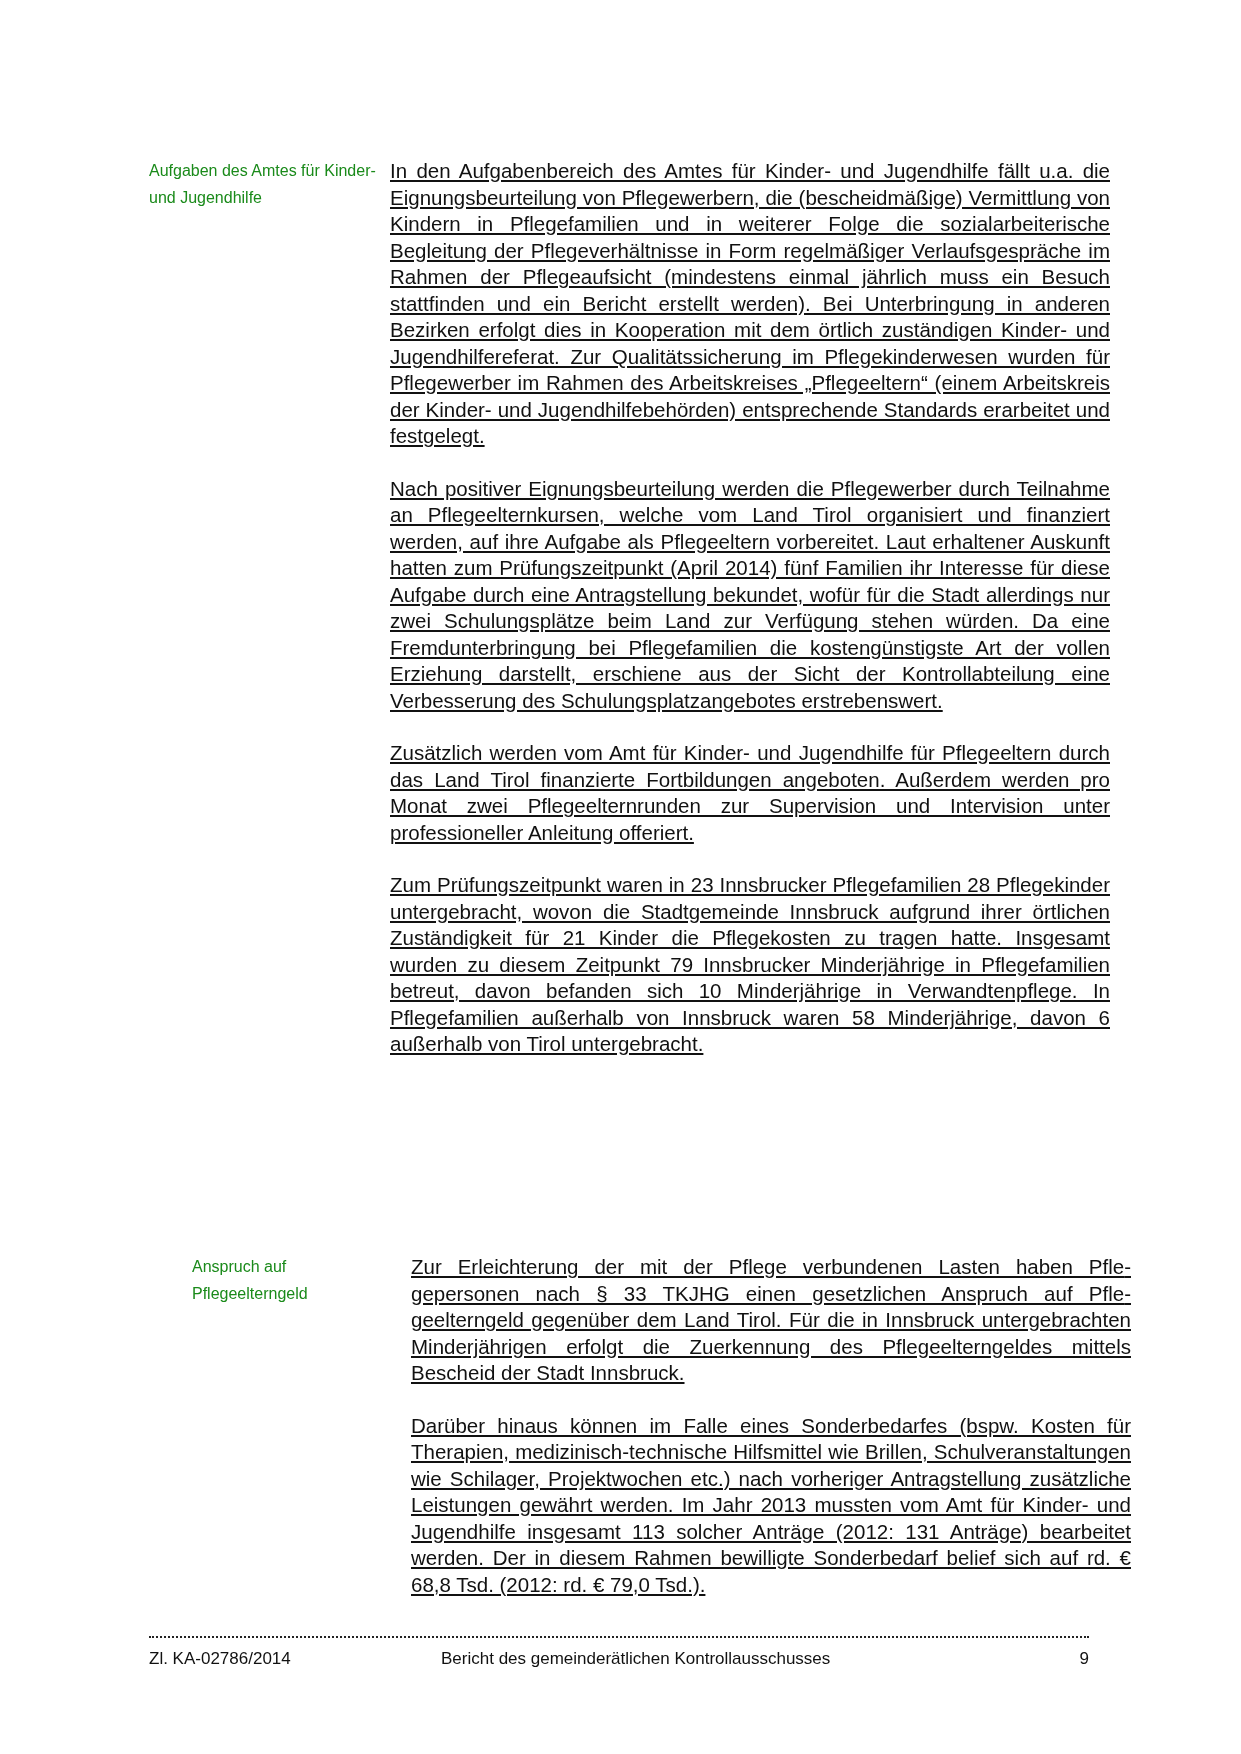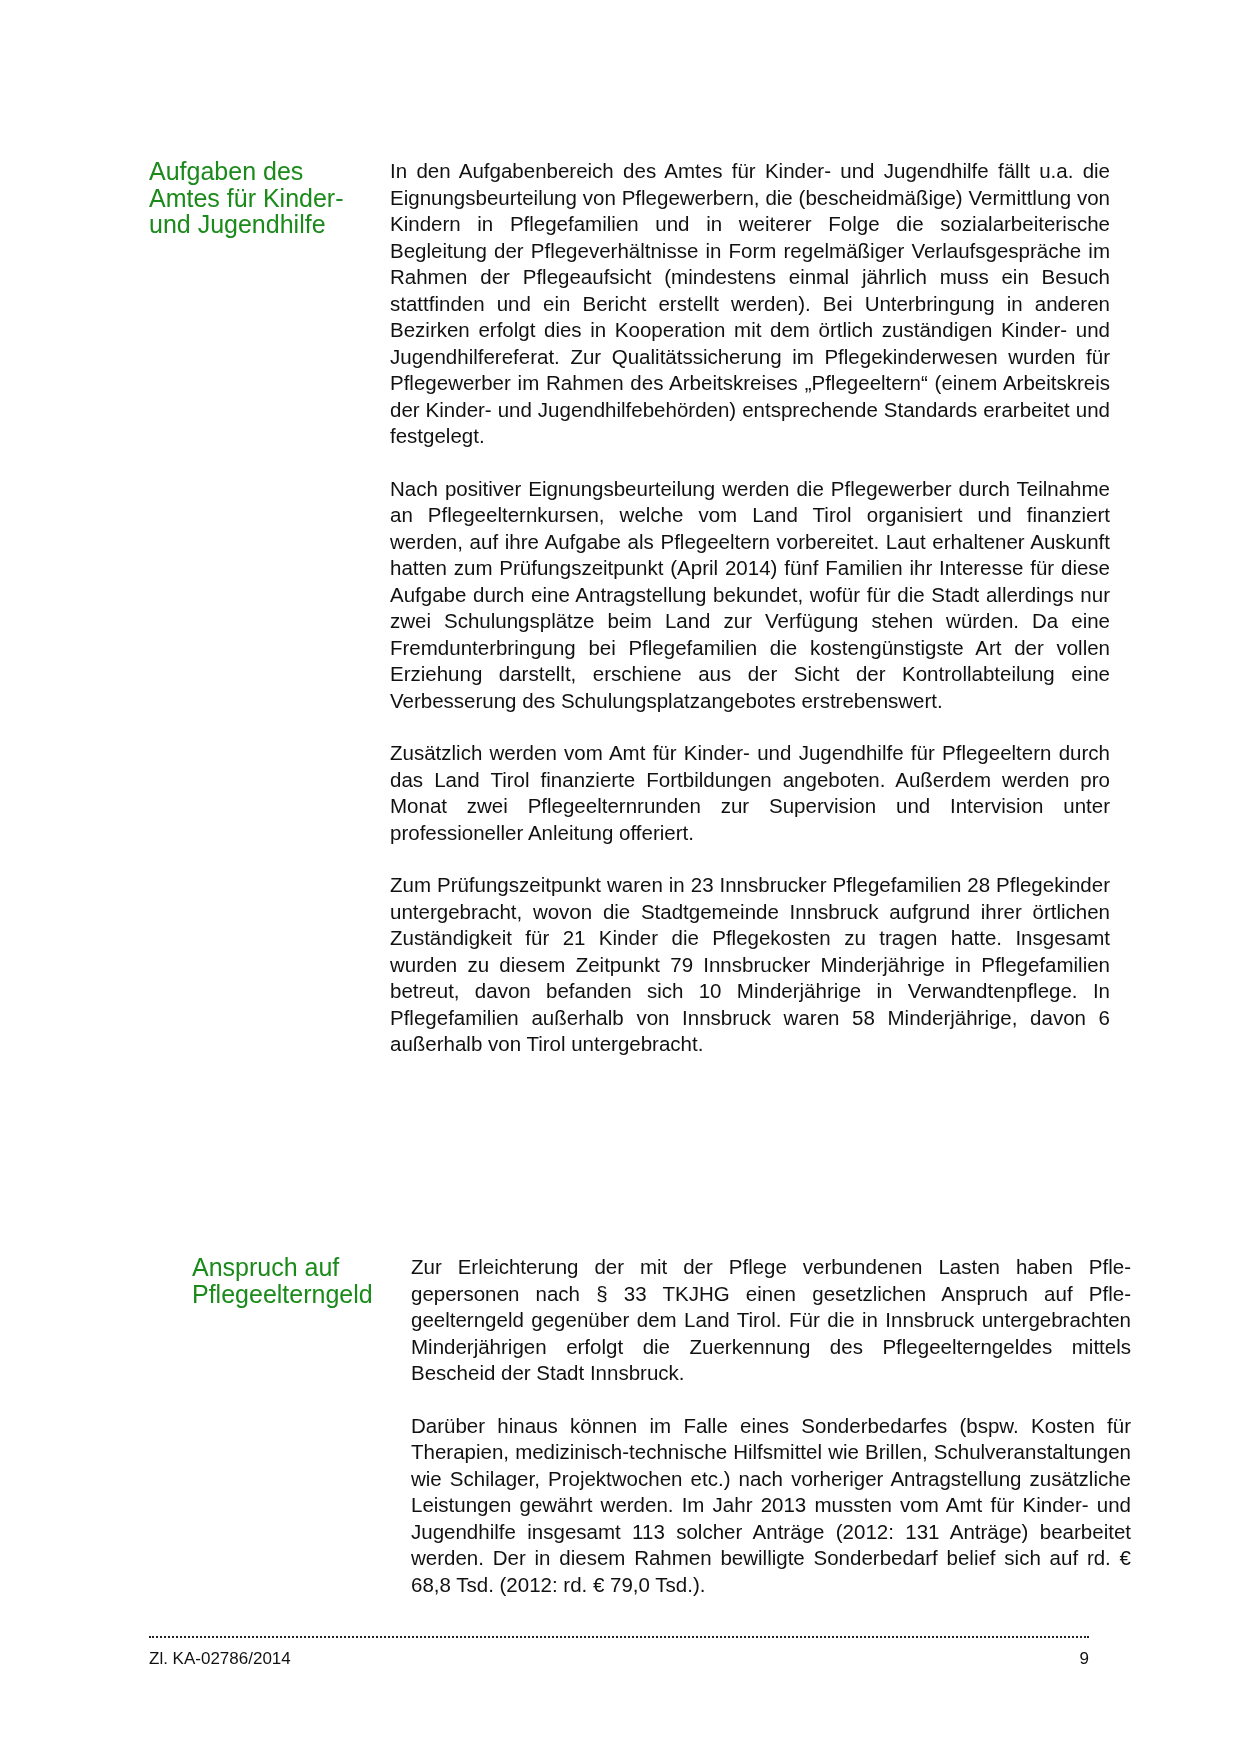--- a/index.html
+++ b/index.html
@@ -24,28 +24,29 @@
   }
   .section {
     position: absolute;
     left: 0;
     width: 1241px;
   }
   .margin-heading {
     position: absolute;
     left: 149px;
     width: 230px;
-    font-size: 25px;
+    font-size: 16px;
     line-height: 26.5px;
     color: #1a8a1a;
   }
   .body-col {
     position: absolute;
     left: 390px;
     width: 720px;
+    text-decoration: underline;
   }
   .para {
     margin: 0 0 26px 0;
     font-size: 20.5px;
     line-height: 26.5px;
     text-align: justify;
     hyphens: manual;
   }
   .footer-rule {
     position: absolute;
@@ -100,16 +101,17 @@
     <div class="margin-heading" style="top: 0px; width: 170px; color: rgb(26, 138, 26); margin-left: 43px;">Anspruch auf Pflegeelterngeld</div>
     <div class="body-col" style="top:0;margin-left:21px;">
       <p class="para">Zur Erleichterung der mit der Pflege verbundenen Lasten haben Pfle­gepersonen nach § 33 TKJHG einen gesetzlichen Anspruch auf Pfle­geelterngeld gegenüber dem Land Tirol. Für die in Innsbruck unterge­brachten Minderjährigen erfolgt die Zuerkennung des Pflegeelterngel­des mittels Bescheid der Stadt Innsbruck.</p>
       <p class="para">Darüber hinaus können im Falle eines Sonderbedarfes (bspw. Kosten für Therapien, medizinisch-technische Hilfsmittel wie Brillen, Schulver­anstaltungen wie Schilager, Projektwochen etc.) nach vorheriger An­tragstellung zusätzliche Leistungen gewährt werden. Im Jahr 2013 mussten vom Amt für Kinder- und Jugendhilfe insgesamt 113 solcher Anträge (2012: 131 Anträge) bearbeitet werden. Der in diesem Rah­men bewilligte Sonderbedarf belief sich auf rd. € 68,8 Tsd. (2012: rd. € 79,0 Tsd.).</p>
     </div>
   </div>
 
   <div class="footer-rule"></div>
   <div class="footer">
     <span class="footer-left">Zl. KA-02786/2014</span>
+    <span class="footer-center">Bericht des gemeinderätlichen Kontrollausschusses</span>
     <span class="footer-right">9</span>
   </div>
 
 </div>
 
 </body></html>

